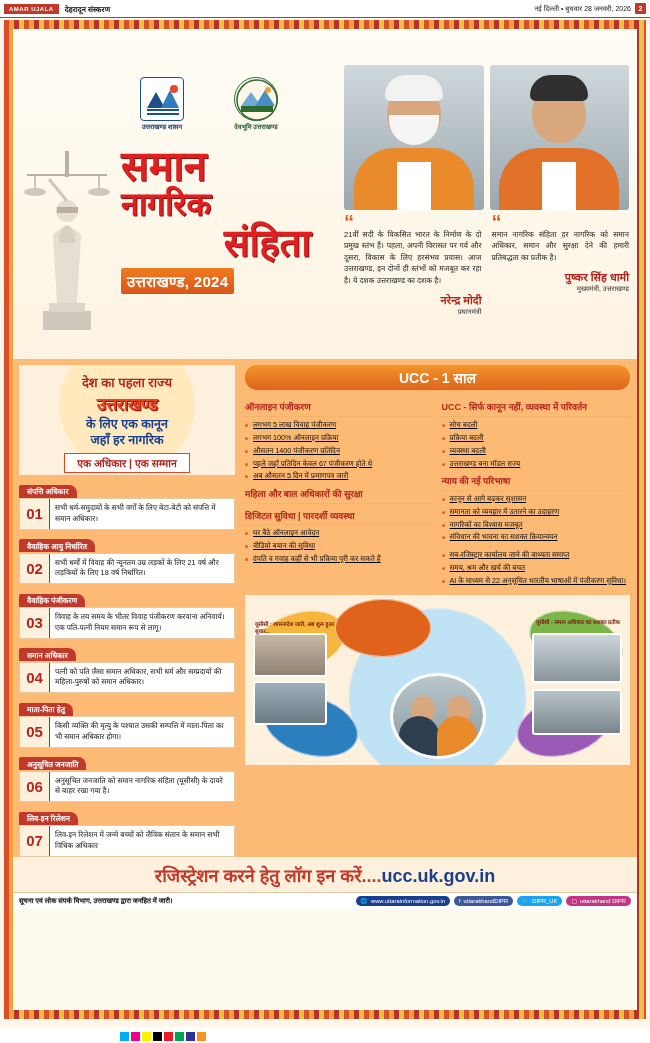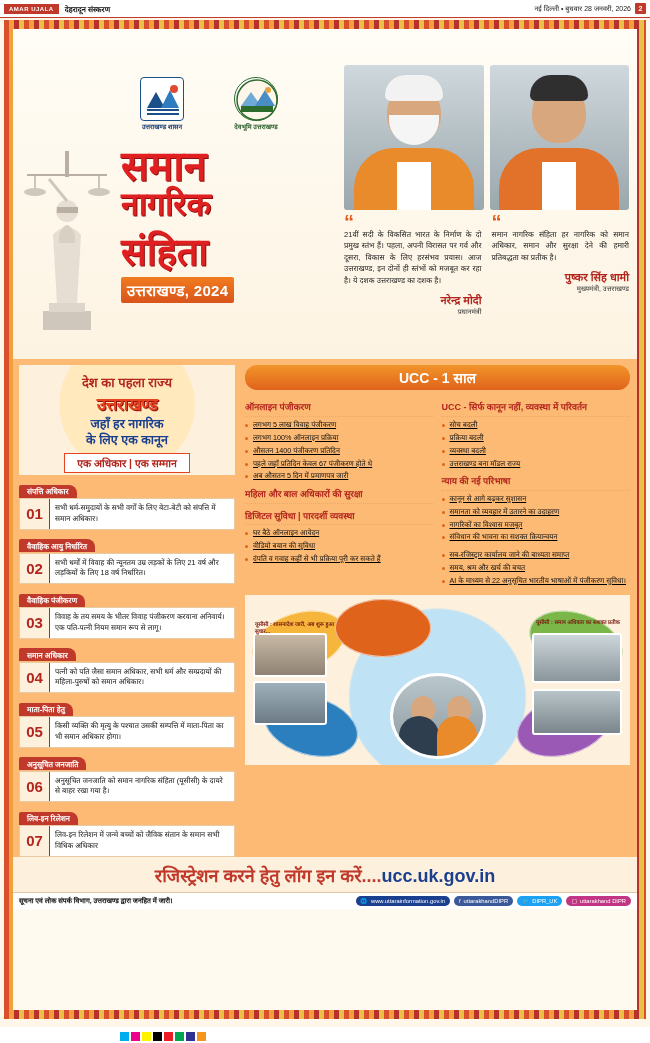--- a/index.html
+++ b/index.html
@@ -84,21 +84,21 @@
   .maintitle {
     position: absolute; left: 108px; top: 118px; width: 190px;
   }
   .maintitle .l1, .maintitle .l2, .maintitle .l3 {
     font-family: "Liberation Sans", sans-serif;
     color: #e02020; font-weight: bold; line-height: .95;
     text-shadow: 1px 1px 0 #8d0f0f;
   }
   .maintitle .l1 { font-size: 41px; }
   .maintitle .l2 { font-size: 32px; margin-top: 3px;}
-  .maintitle .l3 { font-size: 38px; margin-top: 15px;}
+  .maintitle .l3 { font-size: 38px; margin-top: 6px; text-align: right;}
   .ribbon {
     margin-top: 7px;
     background: linear-gradient(180deg,#f07c1f,#d9541a);
     color: #fff; font-size: 15px; font-weight: bold;
     padding: 3px 6px; display: inline-block; letter-spacing: .3px;
     border-radius: 2px;
   }
 
   .photos { position: absolute; right: 8px; top: 36px; width: 285px; height: 145px; display:flex; gap:6px;}
   .photo {
@@ -342,22 +342,22 @@
         </div>
       </div>
     </div>
 
     <div class="body-wrap">
 
       <div class="leftcol">
         <div class="circlebox">
           <div class="deshka">देश का पहला राज्य</div>
           <div class="ukbig">उत्तराखण्ड</div>
+          <div class="jahan">के लिए एक कानून</div>
           <div class="jahan">जहाँ हर नागरिक</div>
-          <div class="jahan">के लिए एक कानून</div>
           <div class="oneright">एक अधिकार | एक सम्मान</div>
         </div>
 
         <div class="point">
           <div class="ptag">संपत्ति अधिकार</div>
           <div class="prow">
             <div class="pnum">01</div>
             <div class="ptext">सभी धर्म-समुदायों के सभी वर्गों के लिए बेटा-बेटी को संपत्ति में समान अधिकार।</div>
           </div>
         </div>

